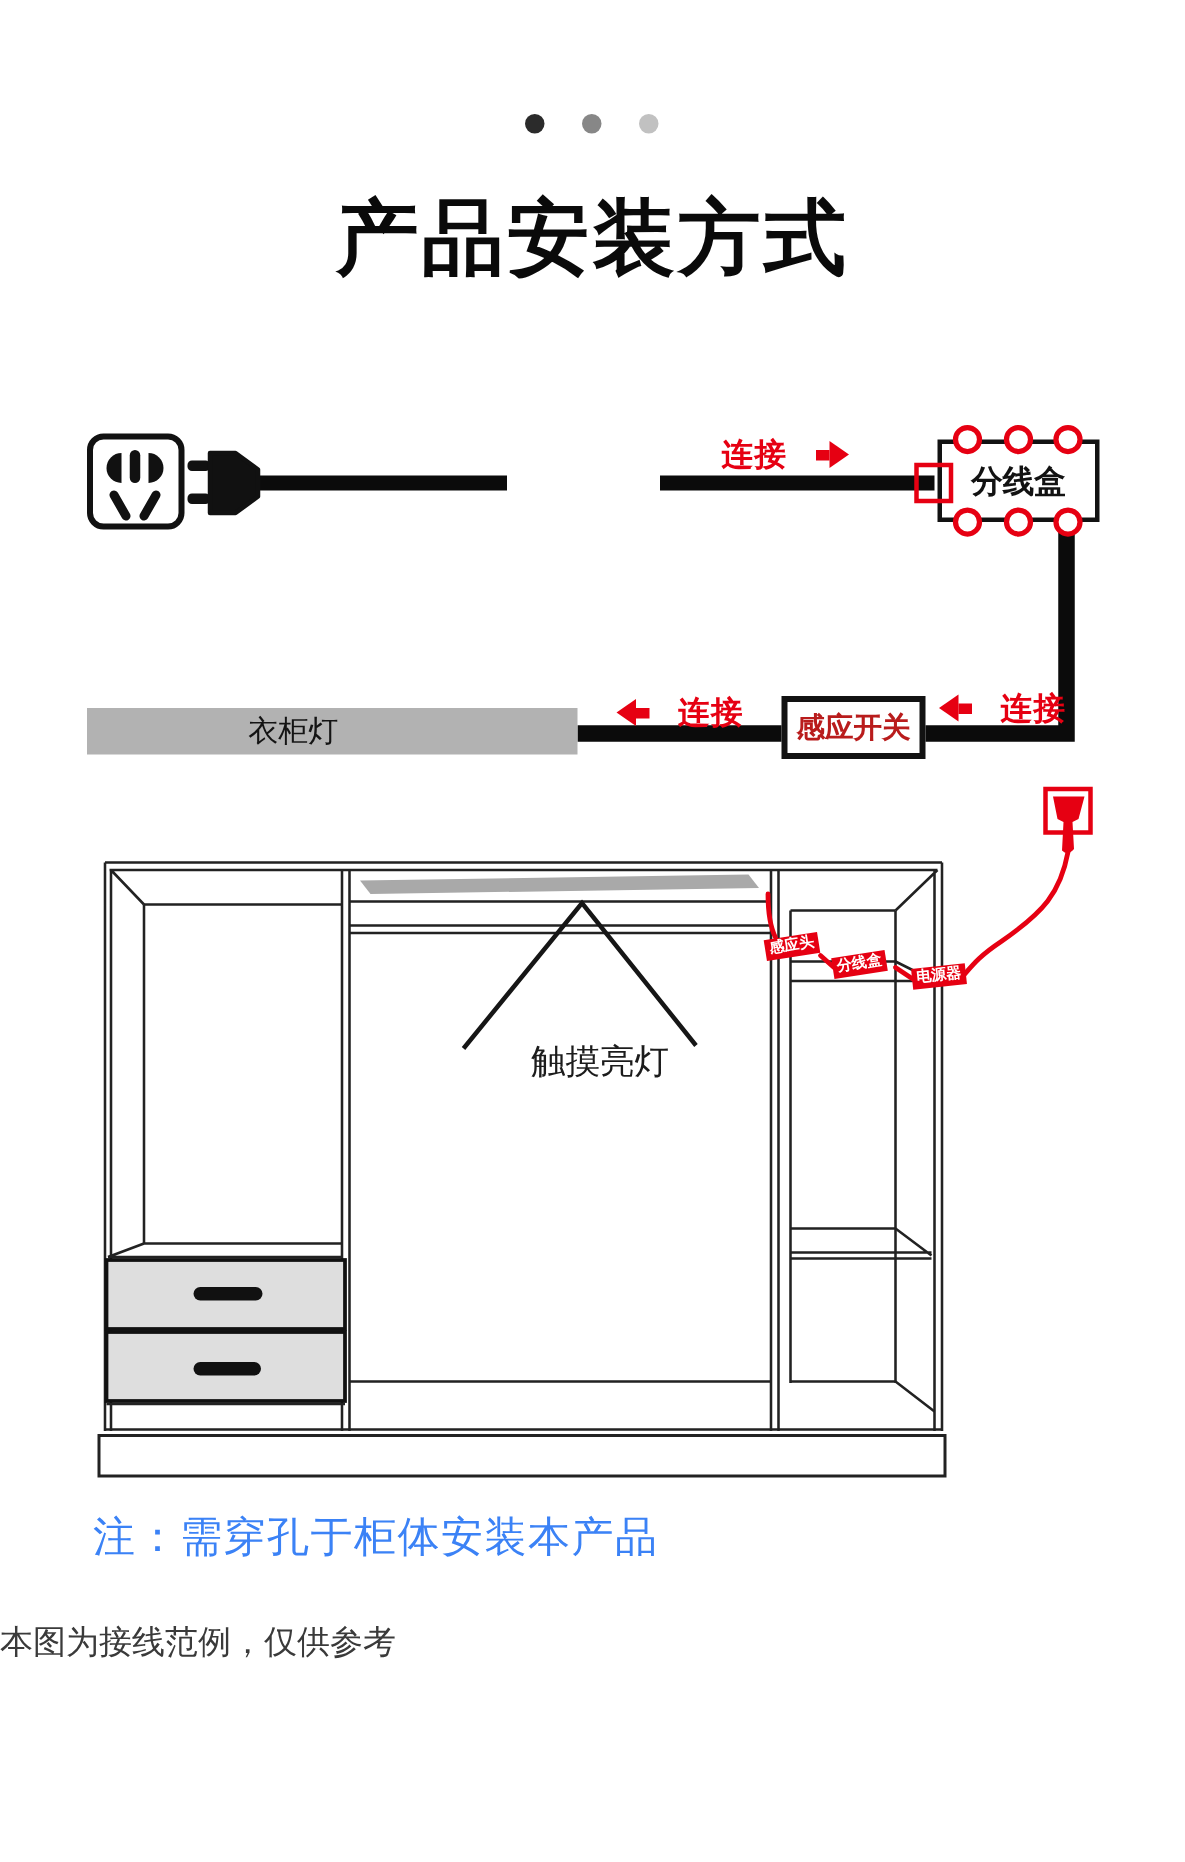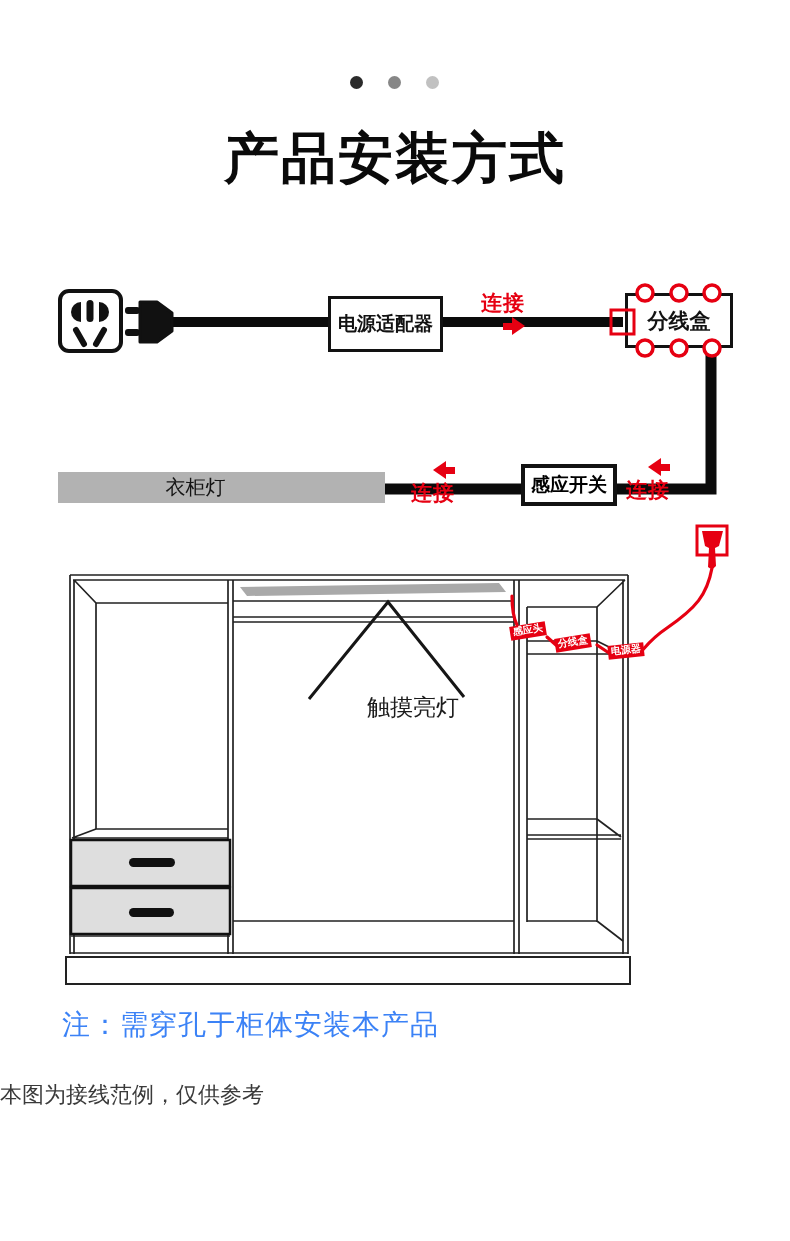--- a/index.html
+++ b/index.html
@@ -1,60 +1,60 @@
 <!DOCTYPE html>
 <html><head>
 <meta charset="utf-8">
 <style>
   html,body{margin:0;padding:0;background:#fff;}
   #canvas{
     position:relative;width:790px;height:1241px;background:#ffffff;overflow:hidden;
-    font-family:Liberation Mono, monospace;
+    font-family:Liberation Sans, sans-serif;
   }
   svg{position:absolute;left:0;top:0;pointer-events:none;}
   
   .dot{position:absolute;top:76px;width:13px;height:13px;border-radius:50%;}
   
   .title{
     position:absolute;left:0;top:122px;width:790px;text-align:center;
     font-size:55px;font-weight:900;color:#0a0a0a;letter-spacing:2px;
   }
   
   .box{
     position:absolute;background:#ffffff;border:3px solid #121212;
     display:flex;align-items:center;justify-content:center;
     color:#121212;font-weight:600;box-sizing:border-box;z-index:2;
   }
   .adapter-box{left:328px;top:296px;width:115px;height:56px;font-size:19px;}
   .junction-box{left:625px;top:293px;width:108px;height:55px;font-size:21px;}
-  .sensor-box{left:521px;top:464px;width:96px;height:42px;border-width:4px;font-size:19px;color:#000000;}
+  .sensor-box{left:521px;top:464px;width:96px;height:42px;border-width:4px;font-size:19px;color:#b91c1c;}
   .lightbar{
     position:absolute;left:58px;top:472px;width:327px;height:31px;background:#b2b2b2;
     display:flex;align-items:center;justify-content:center;padding-right:52px;box-sizing:border-box;
     color:#141414;font-size:20px;font-weight:500;z-index:2;
   }
   
   .connect{
-    position:absolute;display:flex;align-items:flex-end;gap:0;z-index:2;
-    color:#e60012;font-size:21px;font-weight:700;letter-spacing:1px;flex-direction:column;
+    position:absolute;display:flex;align-items:center;gap:19px;z-index:2;
+    color:#e60012;font-size:21px;font-weight:700;letter-spacing:1px;
   }
   .arr{display:flex;align-items:center;}
   .arr .bar{width:9px;height:7px;background:#e60012;}
   .arr .tri-r{width:0;height:0;border:9px solid transparent;border-right:none;border-left:13px solid #e60012;}
   .arr .tri-l{width:0;height:0;border:9px solid transparent;border-left:none;border-right:13px solid #e60012;}
   
   .tag{
     position:absolute;background:#e60012;color:#ffffff;font-size:10px;font-weight:600;
     height:14px;line-height:14px;padding:0 3px;white-space:nowrap;z-index:4;
   }
   .tag-1{left:510px;top:624px;transform:rotate(-9deg);}
   .tag-2{left:555px;top:636px;transform:rotate(-9deg);}
   .tag-3{left:608px;top:644px;transform:rotate(-6deg);}
   .touch-label{
-    position:absolute;left:353px;top:692px;width:120px;text-align:center;
+    position:absolute;left:340px;top:692px;width:120px;text-align:center;
     font-size:23px;color:#1c1c1c;font-weight:500;z-index:2;
   }
   .note{
     position:absolute;left:62px;top:1006px;font-size:28px;color:#3b82f6;
     font-weight:500;letter-spacing:1px;z-index:2;
   }
   .footer{
     position:absolute;left:0;top:1080px;width:778px;
     font-size:22px;color:#3a3a3a;font-weight:400;z-index:2;
   }
@@ -121,23 +121,20 @@
       <rect x="129" y="908" width="45" height="9" rx="4.5" fill="#111"></rect>
     </g>
   </svg>
 
   <span class="dot" style="left:350px;background:#2b2b2b"></span>
   <span class="dot" style="left:388px;background:#878787"></span>
   <span class="dot" style="left:426px;background:#c1c1c1"></span>
 
   <div class="title">产品安装方式</div>
 
-  <div class="box adapter-box">
-    <span>电源适配器</span>
-  </div>
   <div class="box junction-box">
     <span>分线盒</span>
   </div>
   <div class="box sensor-box">
     <span>感应开关</span>
   </div>
   <div class="lightbar">
     <span>衣柜灯</span>
   </div>
 

